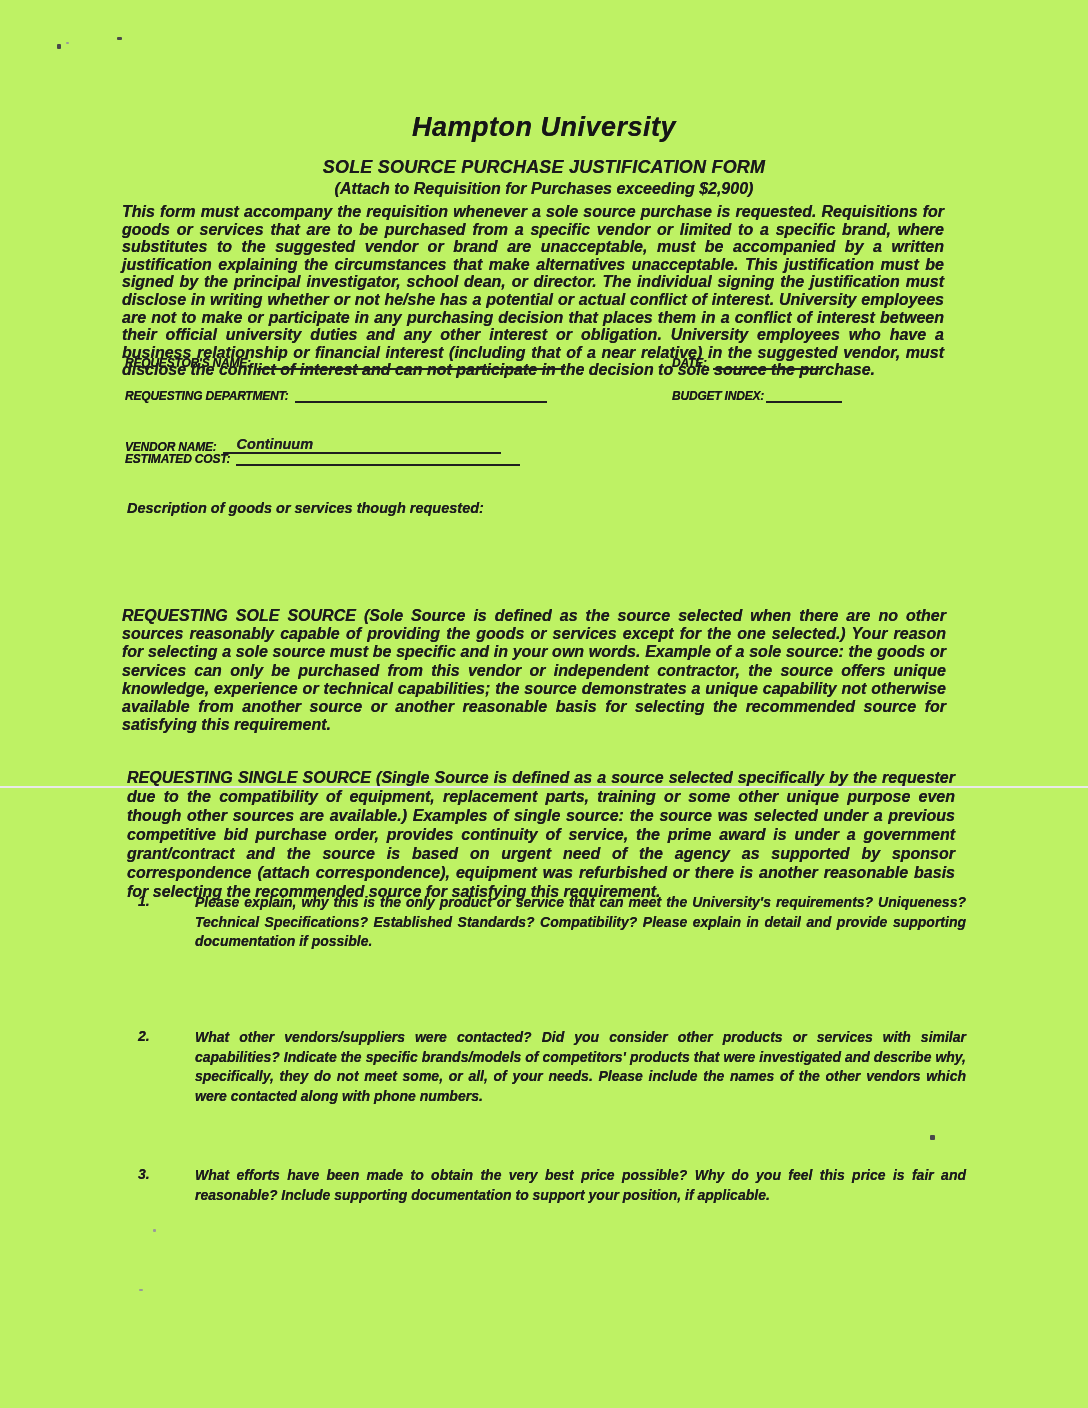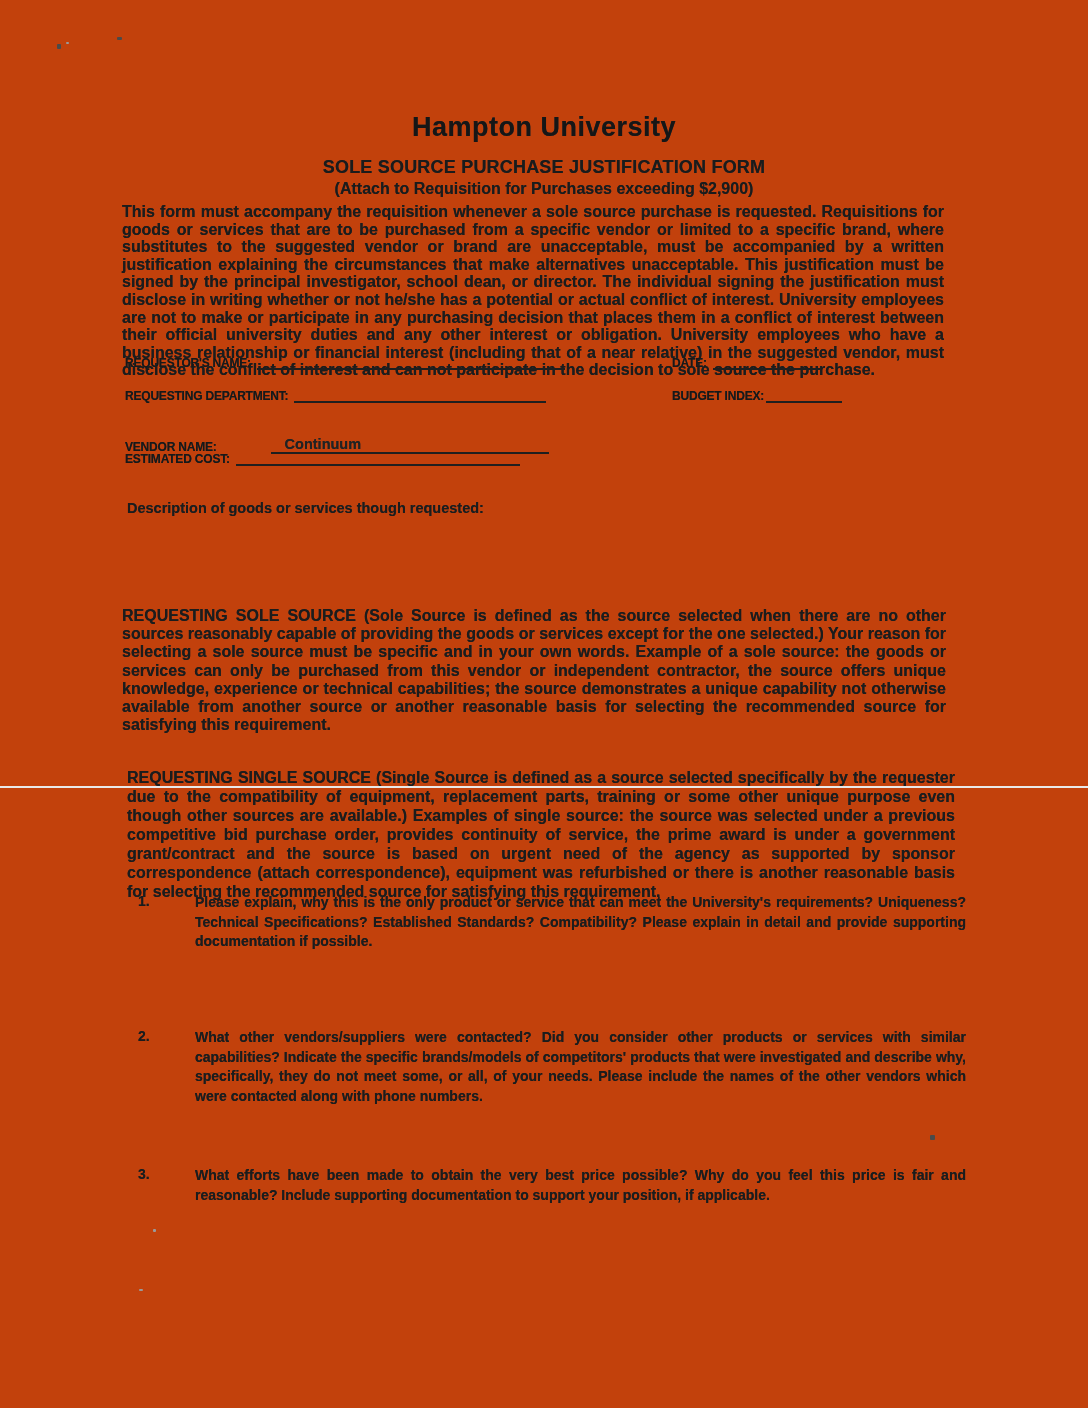--- a/index.html
+++ b/index.html
@@ -1,22 +1,23 @@
 <!DOCTYPE html>
 <html><head>
 <meta charset="utf-8">
 <style>
   html,body{margin:0;padding:0;background:#fff;}
   .page{
     position:relative;
     width:1088px;height:1408px;
-    background:#c2410c;
+    background:#bef264;
     font-family:"Liberation Sans", sans-serif;
     color:#1b1b1b;
     overflow:hidden;
+    font-style:italic;
   }
   
   .header{position:absolute;top:112px;left:0;width:1088px;text-align:center;}
   .uni-title{font-size:27px;font-weight:600;letter-spacing:0.5px;color:#161616;text-shadow:0 0 0.5px #333;}
   .form-title{font-size:18px;font-weight:700;margin-top:14px;letter-spacing:0.2px;text-shadow:0 0 0.5px #333;}
   .form-subtitle{font-size:16px;font-weight:700;margin-top:2px;text-shadow:0 0 0.4px #333;}
   
   .para{
     position:absolute;
     margin:0;
@@ -85,21 +86,21 @@
 
   <div class="field-row" style="left:125px;top:385px;">
     <span class="field-label">REQUESTING DEPARTMENT:</span>
     <span class="uline" style="width:252px;"></span>
   </div>
   <div class="field-row" style="left:672px;top:385px;">
     <span class="field-label">BUDGET INDEX:</span>
     <span class="uline" style="width:76px;margin-left:2px;"></span>
   </div>
 
-  <div class="field-row" style="left:125px;top:416px;gap:48px;">
+  <div class="field-row" style="left:125px;top:416px;">
     <span class="field-label">VENDOR NAME:</span>
     <span class="uline-text" style="width:278px;margin-top:20px;">Continuum</span>
   </div>
 
   <div class="field-row" style="left:125px;top:448px;">
     <span class="field-label">ESTIMATED COST:</span>
     <span class="uline" style="width:284px;"></span>
   </div>
 
   <div class="desc-label" style="left:127px;top:500px;">Description of goods or services though requested:</div>

